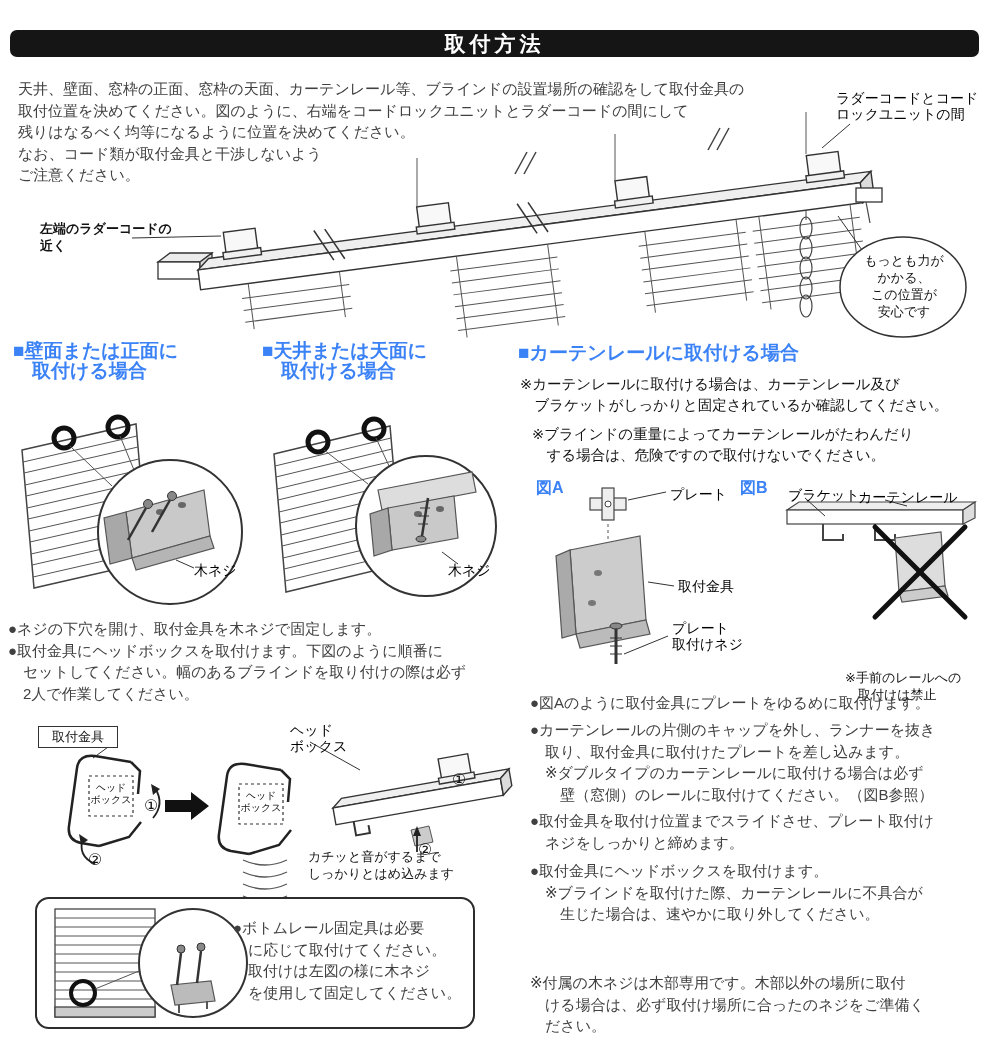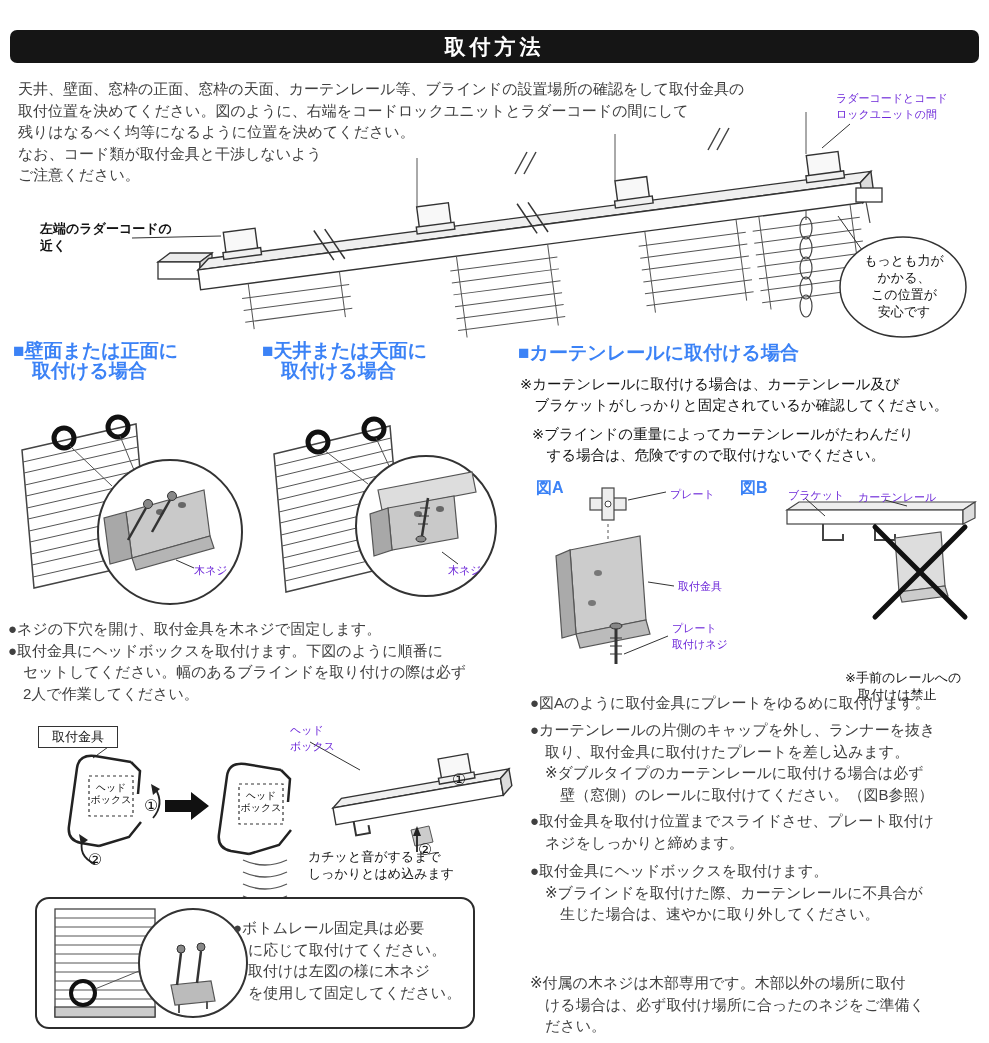--- a/index.html
+++ b/index.html
@@ -6,34 +6,34 @@
   html,body { background:#fff; }
   body { font-family:"Liberation Sans","DejaVu Sans",sans-serif; color:#111; }
   .page { position:relative; width:989px; height:1043px; background:#fff; overflow:hidden; }
   .abs { position:absolute; }
   .pre { white-space:pre-line; }
   .title-bar { background:#151515; color:#fff; border-radius:7px; display:flex; align-items:center; justify-content:center; font-size:21px; font-weight:bold; letter-spacing:4px; }
   .body-text { font-size:15px; line-height:21.5px; color:#404040; }
   .note-text { font-size:14.5px; line-height:21px; color:#131313; }
   .heading { font-size:19px; line-height:20px; font-weight:600; color:#3b82f6; }
   .label-m { font-size:13px; line-height:17px; color:#131313; }
-  .label-s { font-size:11px; line-height:16px; color:#6d28d9; }
+  .label-s { font-size:14px; line-height:16px; color:#000000; }
   .label-xs { font-size:10px; line-height:12px; color:#131313; }
   .center { text-align:center; }
   .mark { font-size:16px; color:#111; }
   .bracket-tag { border:1.5px solid #333; font-size:13px; display:flex; align-items:center; justify-content:center; background:#fff; color:#131313; }
   .round-box { border:2px solid #2c2c2c; border-radius:14px; background:#fff; }
   svg.abs { display:block; }
 </style>
 </head>
 <body>
 
 <div class="page">
 
-  <div class="abs title-bar" style="left:10px; top:30px; width:969px; height:33px;">
+  <div class="abs title-bar" style="left:10px; top:30px; width:969px; height:27px;">
     <span>取付方法</span>
   </div>
 
   <div class="abs pre body-text" style="left:18px; top:78px; width:950px;">天井、壁面、窓枠の正面、窓枠の天面、カーテンレール等、ブラインドの設置場所の確認をして取付金具の
 取付位置を決めてください。図のように、右端をコードロックユニットとラダーコードの間にして
 残りはなるべく均等になるように位置を決めてください。
 なお、コード類が取付金具と干渉しないよう
 ご注意ください。</div>
 
   <svg class="abs" style="left:0; top:88px;" width="989" height="258" viewBox="0 0 989 258">

